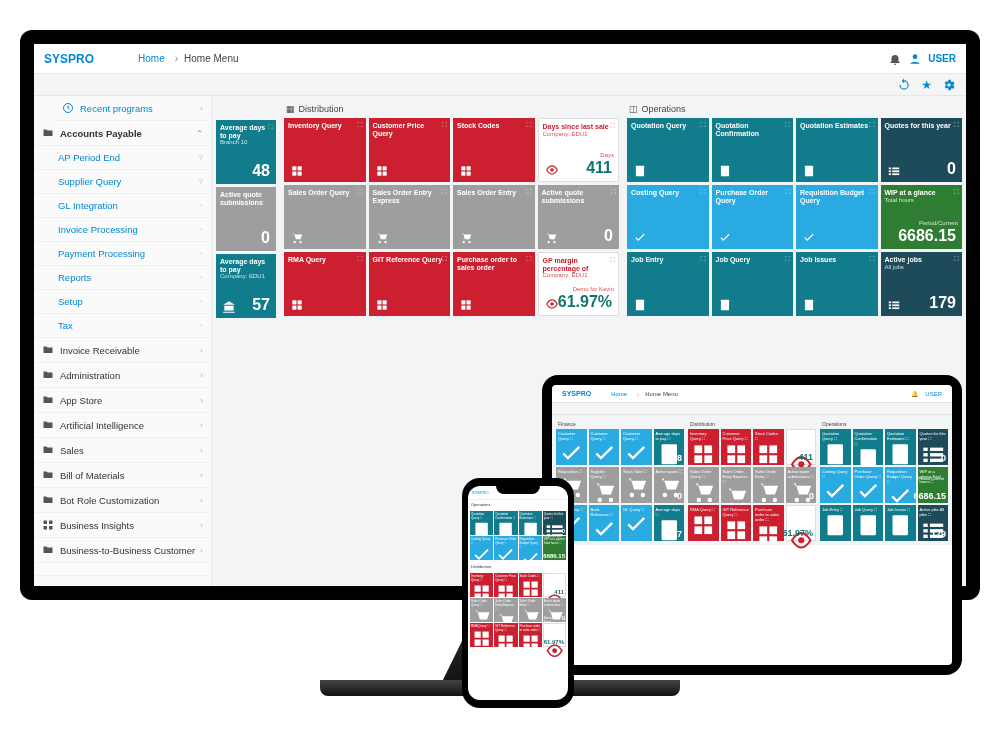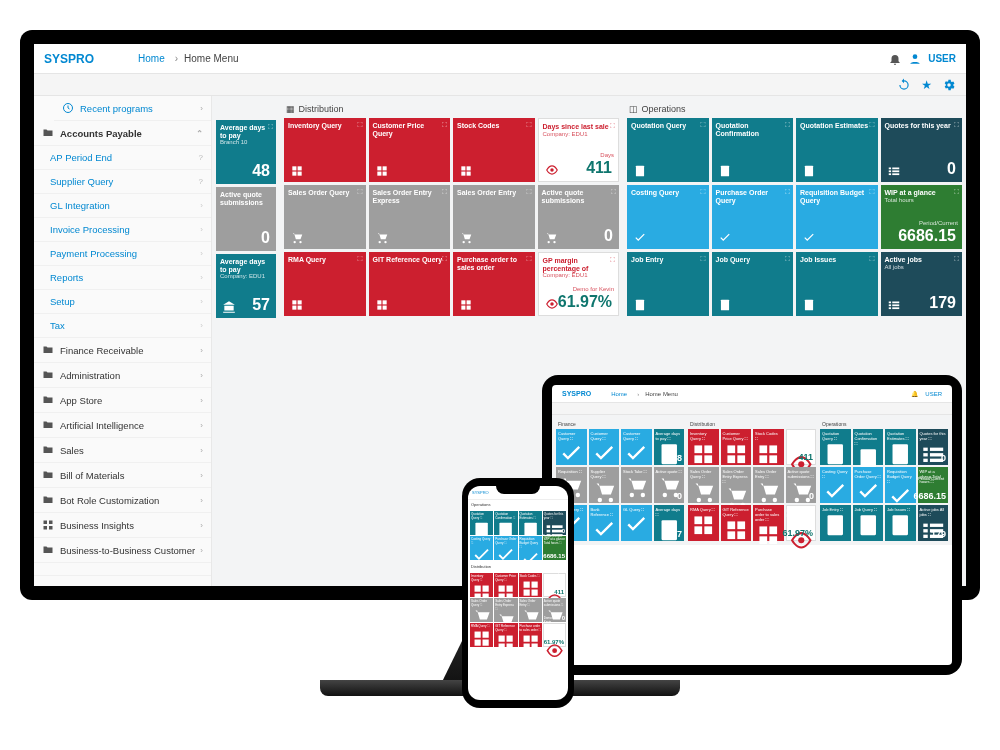--- a/index.html
+++ b/index.html
@@ -22,21 +22,21 @@
 
   
   .main { position: absolute; top: 52px; bottom: 0; left: 0; right: 0; display: flex; }
 
   
   .sidebar { width: 178px; background: #fafafa; border-right: 1px solid #e8e8e8; font-size: 9.5px; color: #333; overflow: hidden; }
   .search-input { width: 100%; border: none; background: #f4f4f4; padding: 6px 8px; font-size: 9px; color: #999; }
   .side-row { display: flex; align-items: center; padding: 6px 8px; cursor: pointer; border-bottom: 1px solid #f0f0f0; }
   .side-row .fi { width: 12px; height: 12px; margin-right: 6px; fill: #555; }
   .side-row .chev { margin-left: auto; font-size: 8px; color: #aaa; }
-  .side-sub { padding-left: 16px; color: #0288d1; }
+  .side-sub { padding-left: 24px; color: #0288d1; }
   .side-sub .chev { color: #ccc; }
   .blue { color: #0288d1; margin-left: 20px; }
   .q { font-size: 8px; color: #bbb; margin-left: auto; }
 
   
   .workspace { flex: 1; background: #f3f4f5; padding: 4px; overflow: hidden; display: flex; gap: 8px; }
   .section { flex: 1; display: flex; flex-direction: column; }
   .sec-head { font-size: 9px; color: #444; padding: 4px 2px; display: flex; align-items: center; gap: 4px; }
   .grid { display: grid; grid-template-columns: repeat(4, 1fr); gap: 3px; }
   .tile { height: 64px; color: #fff; position: relative; padding: 4px; font-size: 7px; line-height: 1.1; display: flex; flex-direction: column; }
@@ -157,21 +157,21 @@
           </div>
         <div class="side-row side-sub">
             <span>Tax</span>
             <span class="chev">›</span>
           </div>
 
         <div class="side-row">
             <svg class="fi" viewBox="0 0 24 24">
               <path d="M3 5h6l2 2h10v11H3z"></path>
             </svg>
-            <span>Finance Receivable</span>
+            <span>Invoice Receivable</span>
             <span class="chev">›</span>
           </div>
         <div class="side-row">
             <svg class="fi" viewBox="0 0 24 24">
               <path d="M3 5h6l2 2h10v11H3z"></path>
             </svg>
             <span>Administration</span>
             <span class="chev">›</span>
           </div>
         <div class="side-row">

